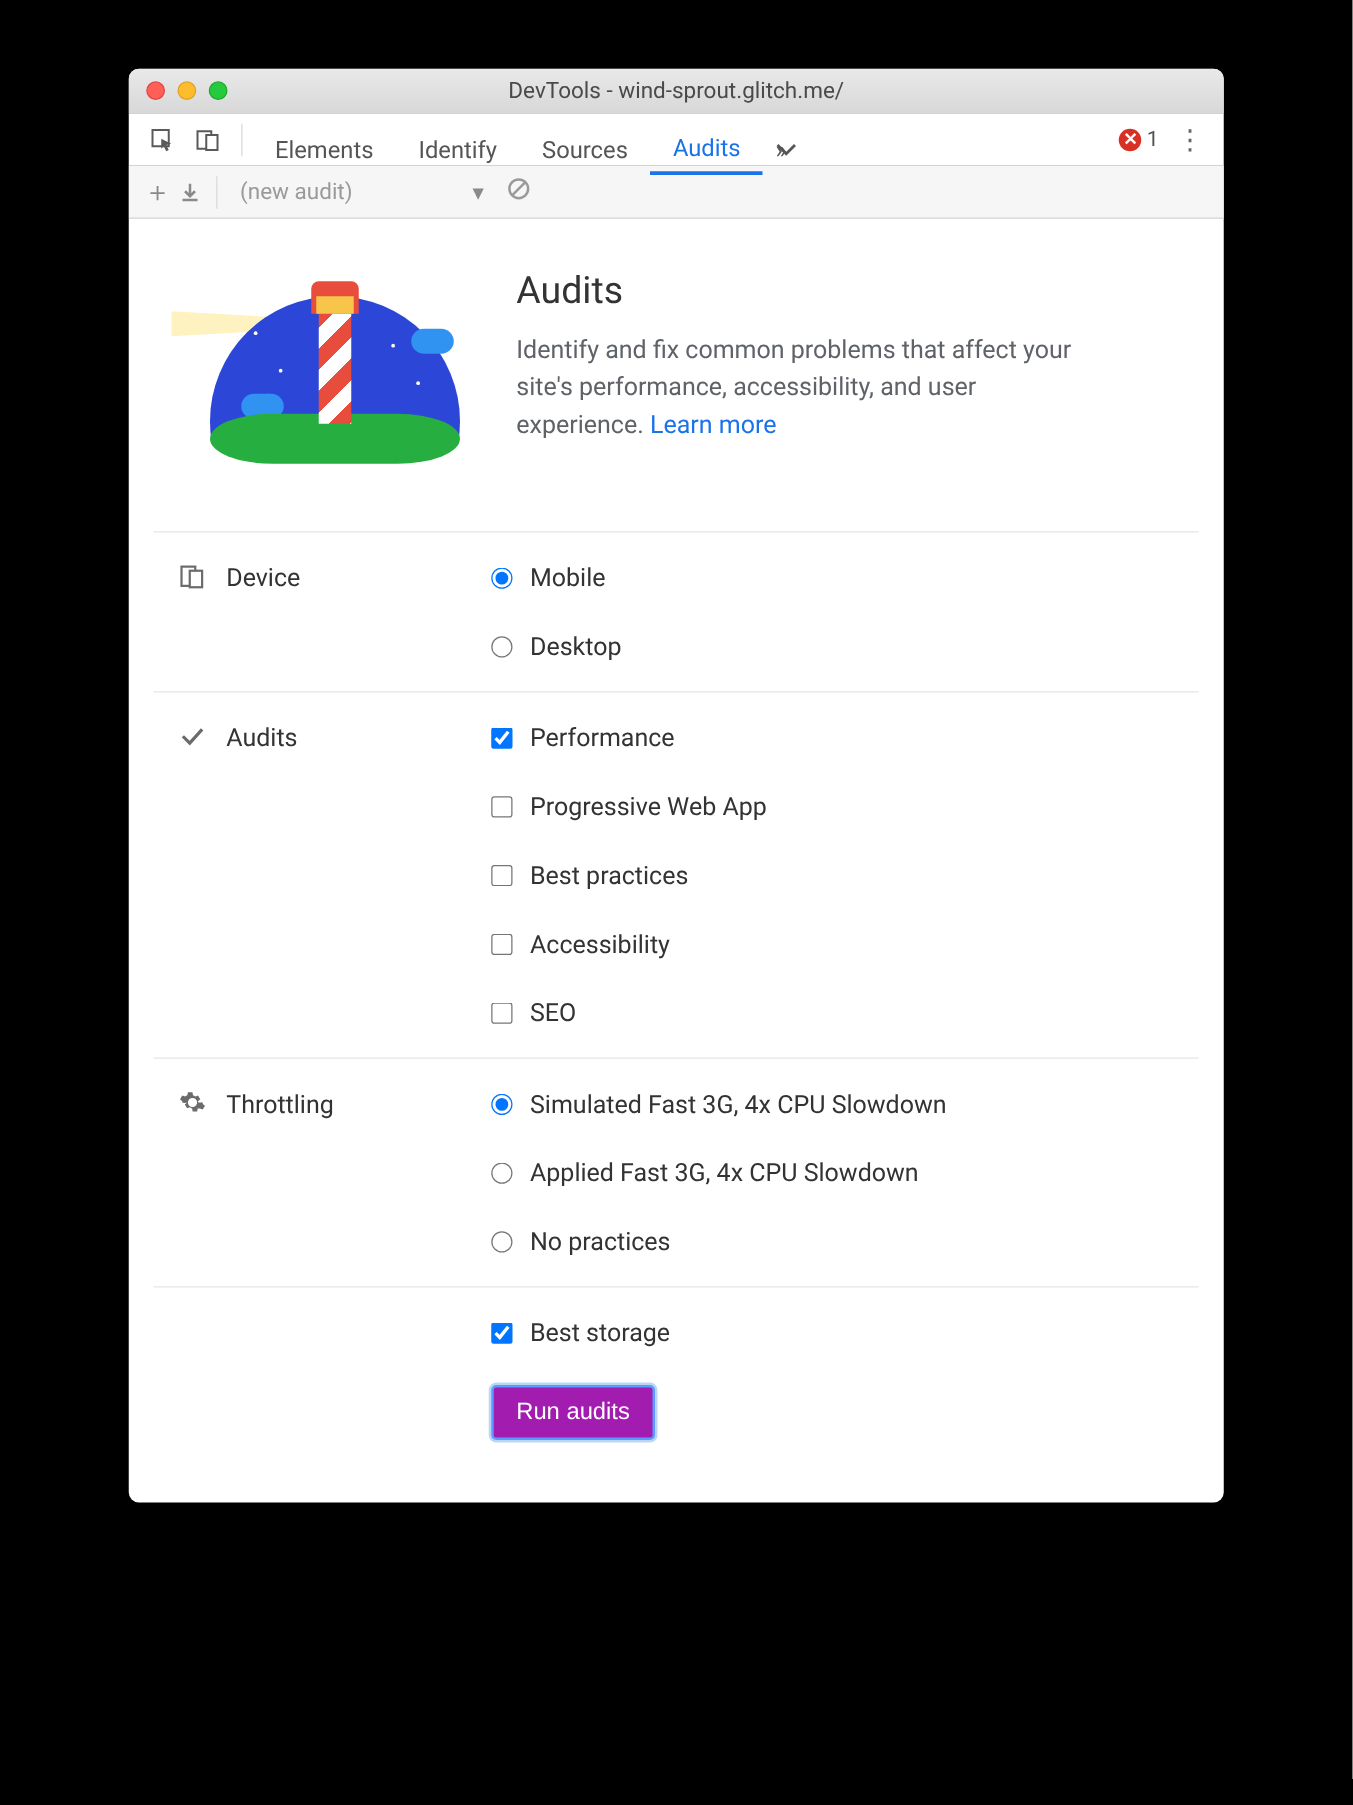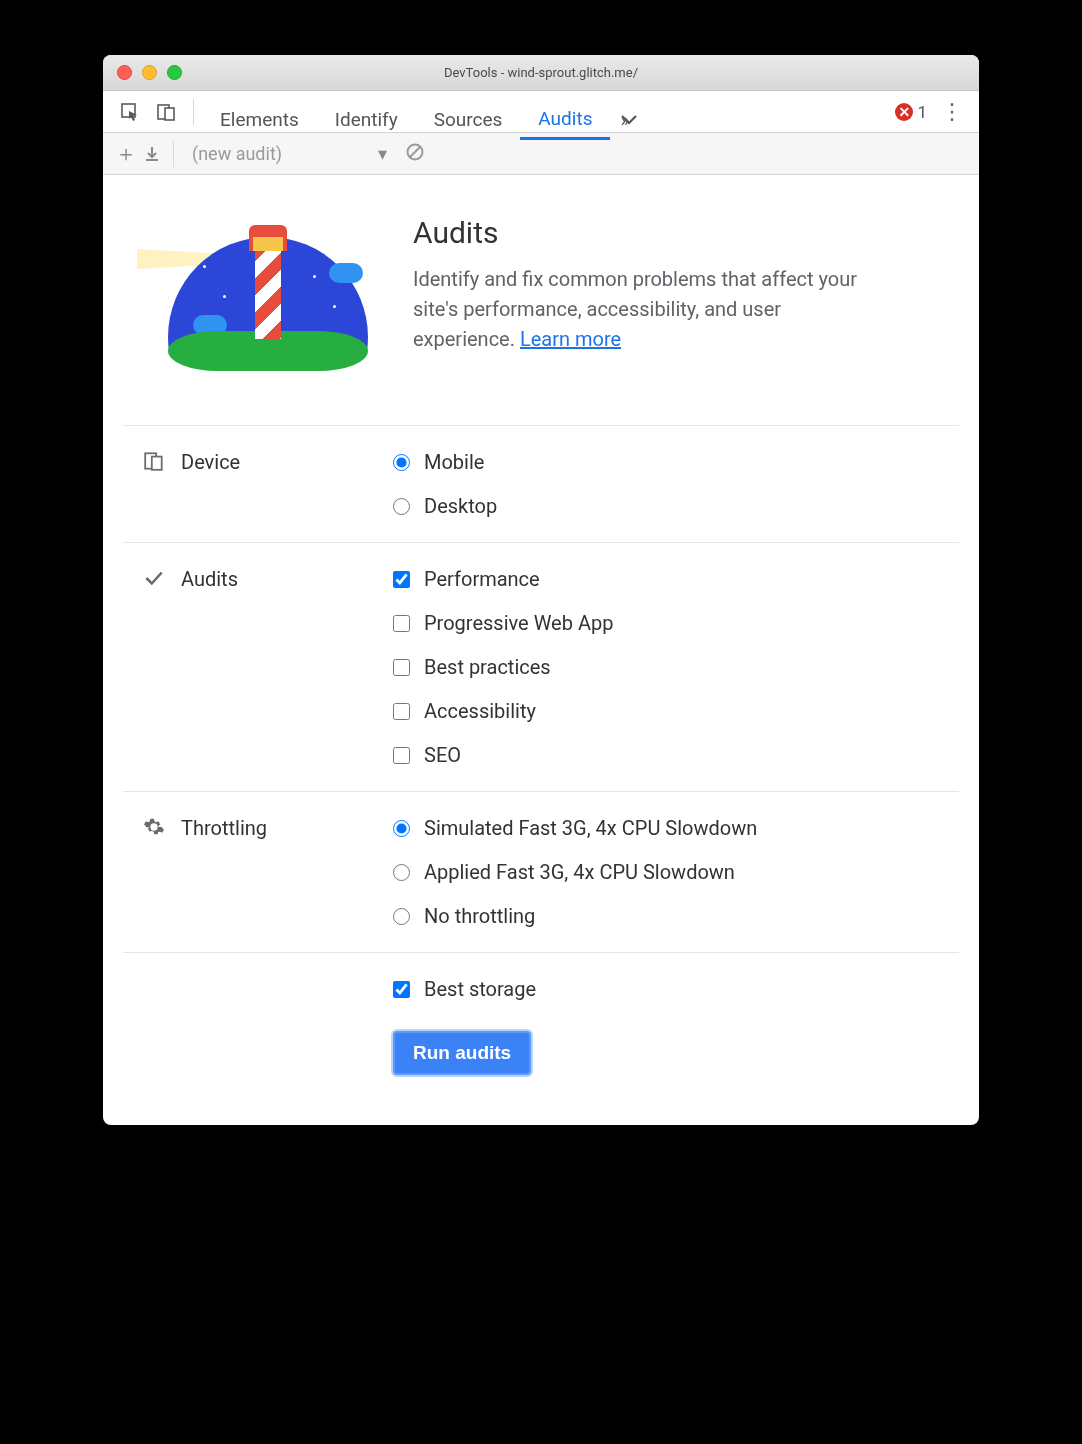--- a/index.html
+++ b/index.html
@@ -28,21 +28,21 @@
     position:relative;
     border-bottom:1px solid #c5c5c5;
   }
   .traffic { display:flex; gap:10px; padding-left:14px; align-items:center;}
   .dot { width:15px; height:15px; border-radius:50%; }
   .dot.red{background:#ff5f56;border:1px solid #e0443e;}
   .dot.yellow{background:#ffbd2e;border:1px solid #dea123;}
   .dot.green{background:#27c93f;border:1px solid #1aab29;}
   .title {
     position:absolute; left:0; right:0; text-align:center;
-    font-size:13px; color:#4a4a4a; pointer-events:none;
+    font-size:18px; color:#4a4a4a; pointer-events:none;
   }
   
   .tabs {
     height:42px;
     display:flex; align-items:center;
     border-bottom:1px solid #d3d3d3;
     font-size:19px; color:#555;
     padding:0 8px;
   }
   .tab-icons{display:flex;align-items:center;gap:10px;padding:0 6px;height:100%;}
@@ -63,46 +63,46 @@
   }
   .subbar .icon-btn{color:#8a8a8a;}
   .audit-dd{display:flex;align-items:center;gap:8px;margin-left:10px;}
   .dd-caret{color:#8a8a8a;}
   .nosign{margin-left:18px;color:#9a9a9a;}
   
   .content{padding:30px 20px 40px 20px;}
   .intro{display:flex;gap:40px;padding:10px 10px 30px 20px;}
   .intro-text h1{font-size:30px;font-weight:400;color:#333;margin:0 0 14px 0;}
   .intro-text p{font-size:20px;color:#5f6368;line-height:1.5;margin:0;max-width:450px;}
-  .link{color:#1a73e8;text-decoration:underline;}
+  .link{color:#1a73e8;}
   
   .illus{width:230px;height:180px;position:relative;flex-shrink:0;}
   .dome{position:absolute;left:25px;top:22px;width:200px;height:200px;border-radius:50%;background:#2c46d8;clip-path:inset(0 0 42% 0);}
   .land{position:absolute;left:25px;top:116px;width:200px;height:40px;background:#27ae41;border-radius:50% / 100%;}
   .tower{position:absolute;left:112px;top:30px;width:26px;height:94px;
     background:repeating-linear-gradient(135deg,#e74c3c 0 12px,#fff 12px 24px);}
   .top{position:absolute;left:106px;top:10px;width:38px;height:26px;background:#e74c3c;border-radius:6px 6px 0 0;}
   .topmid{position:absolute;left:110px;top:22px;width:30px;height:14px;background:#f6c54a;}
   .cloud1{position:absolute;left:186px;top:48px;width:34px;height:20px;background:#3093f2;border-radius:12px;}
   .cloud2{position:absolute;left:50px;top:100px;width:34px;height:20px;background:#3093f2;border-radius:12px;}
   .beam{position:absolute;left:-6px;top:24px;width:120px;height:40px;background:#fdf2c0;clip-path:polygon(0 25%,100% 42%,100% 58%,0 75%);}
   .star{position:absolute;width:3px;height:3px;background:#fff;border-radius:50%;}
 
   .sections{border-top:1px solid #e6e6e6;}
   .section{display:flex;padding:24px 20px;border-bottom:1px solid #e6e6e6;}
   .section:last-of-type{border-bottom:none;}
   .sec-label{width:250px;display:flex;align-items:flex-start;gap:16px;font-size:20px;color:#333;}
   .sec-icon{color:#6b6b6b;width:22px;height:22px;display:flex;align-items:center;justify-content:center;}
-  .options{display:flex;flex-direction:column;gap:20px;font-size:20px;color:#333;}
+  .options{display:flex;flex-direction:column;gap:31px;font-size:20px;color:#333;}
   .opt{display:flex;align-items:center;gap:14px;}
   input[type=radio], input[type=checkbox]{width:17px;height:17px;margin:0;}
   .run-row{padding:20px 20px 10px 270px;}
   .run-btn{
-    background:#3b82f6;color:#fff;border:2px solid #5a9bff;
-    font-size:19px;font-weight:700;padding:9px 18px;border-radius:4px;
+    background:#a21caf;color:#fff;border:2px solid #5a9bff;
+    font-size:19px;font-weight:400;padding:9px 18px;border-radius:4px;
     box-shadow:0 0 0 2px rgba(26,115,232,.3);
   }
 </style>
 </head>
 <body>
 
 <div class="window">
 
   <div class="titlebar">
     <div class="traffic">
@@ -268,21 +268,21 @@
           <label class="opt">
             <input type="radio" name="thr" checked="" style="">
             <span>Simulated Fast 3G, 4x CPU Slowdown</span>
           </label>
           <label class="opt">
             <input type="radio" name="thr" style="">
             <span>Applied Fast 3G, 4x CPU Slowdown</span>
           </label>
           <label class="opt">
             <input type="radio" name="thr" style="">
-            <span>No throttling</span>
+            <span>No practices</span>
           </label>
         </div>
       </div>
 
       <div class="section" style="border-bottom:none;padding-bottom:10px">
         <div class="sec-label"></div>
         <div class="options">
           <label class="opt">
             <input type="checkbox" checked="" style="">
             <span>Best storage</span>

